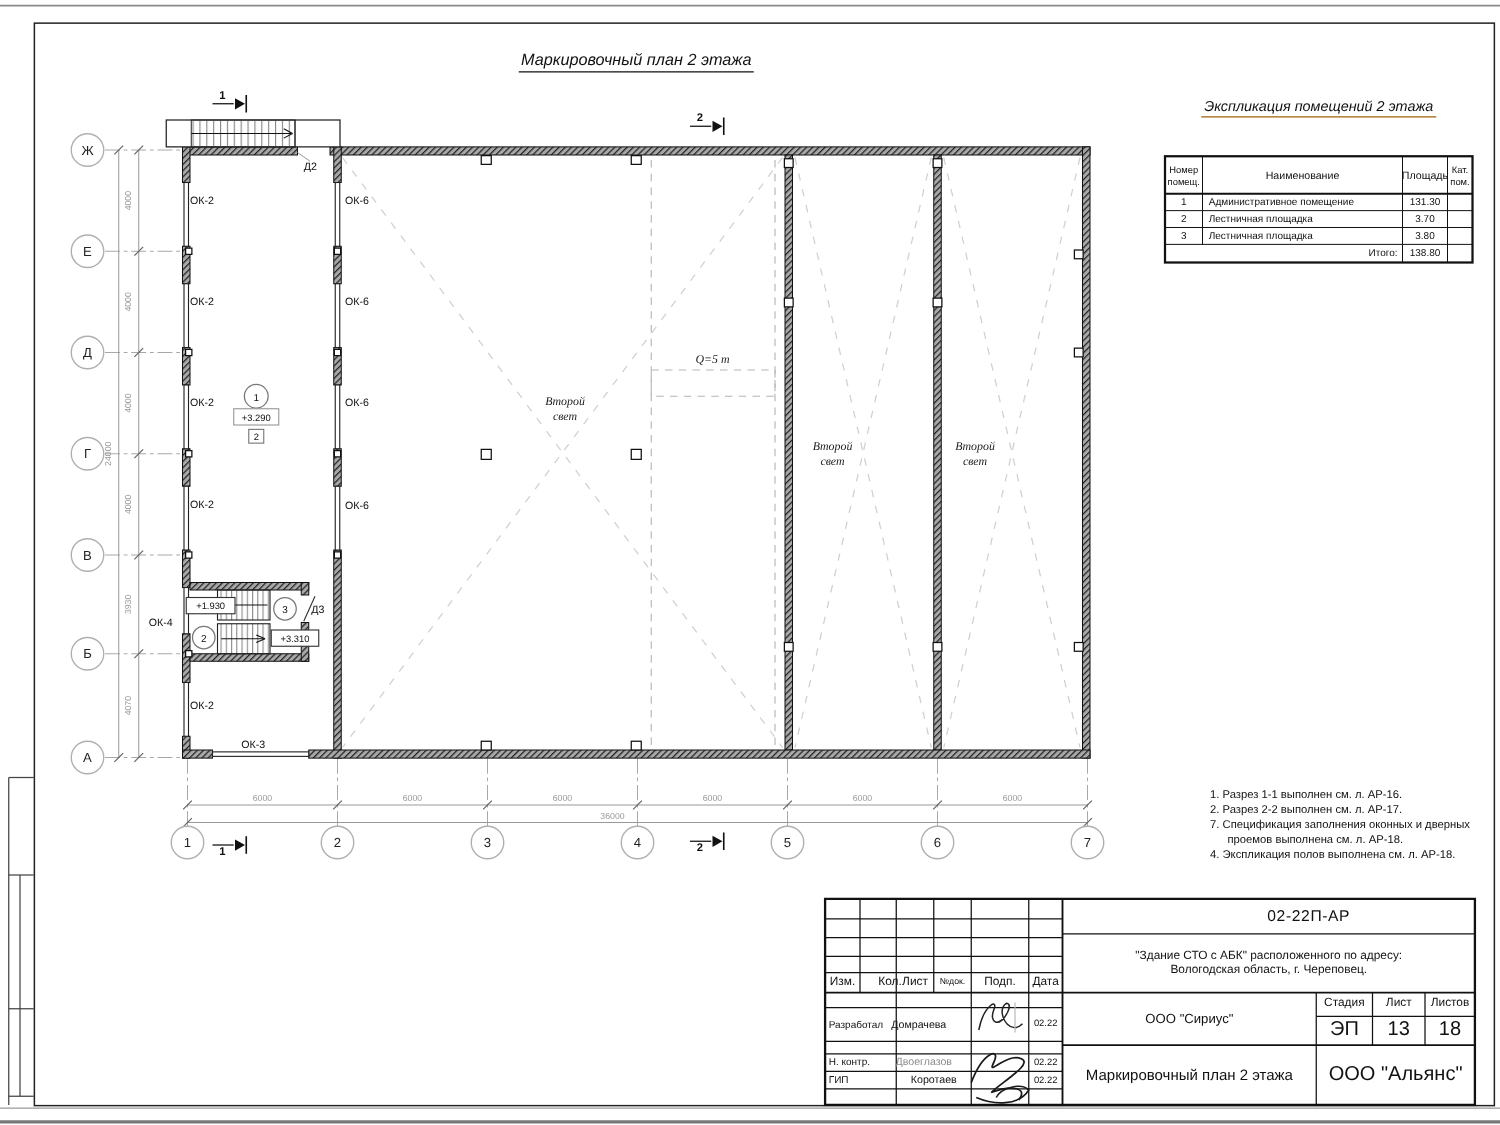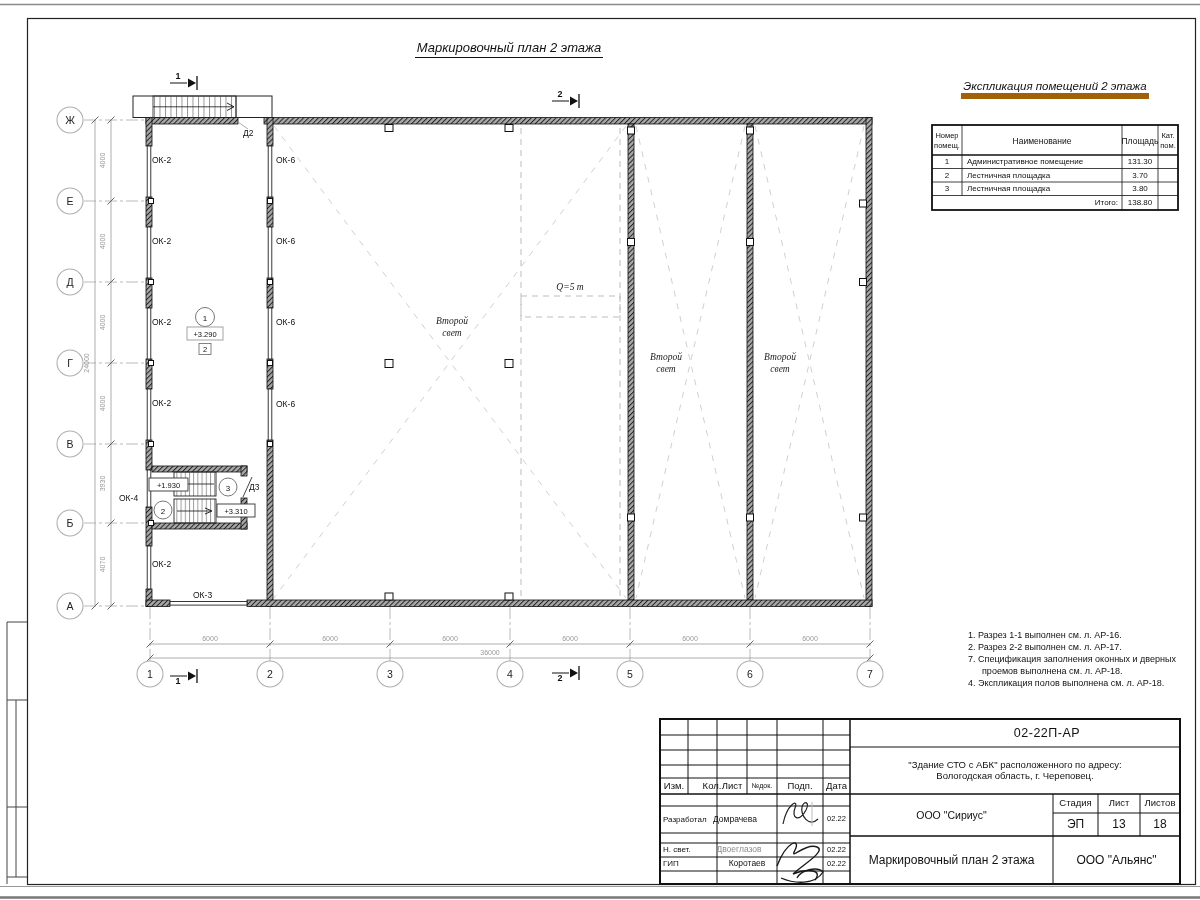--- a/index.html
+++ b/index.html
@@ -13,30 +13,30 @@
   text.axis{font-size:10.5px;fill:#222;}
   text.tag{font-size:8px;}
   text.sm{font-size:7.5px;}
   text.ser{font-family:"Liberation Serif",serif;font-style:italic;font-size:9.5px;fill:#222;}
   text.sec{font-size:9px;font-weight:bold;}
   text.th{font-size:8.5px;}
   text.th7{font-size:7.5px;}
   .title-it{font-style:italic;font-size:13px;text-align:center;}
   .title-it span{border-bottom:1.2px solid #111;padding:0 2px 2px 2px;}
   .spec-title{font-style:italic;font-size:11.5px;text-align:center;}
-  .spec-title span{border-bottom:6px solid #a16207;padding:0 2px 1px 2px;}
+  .spec-title span{border-bottom:1px solid #a16207;padding:0 2px 1px 2px;}
   .notes{font-size:9px;line-height:12px;white-space:nowrap;}
   .notes .ind{padding-left:14px;}
   
   #tb{left:659px;top:718px;width:522px;height:167px;}
   #tb .c{position:absolute;display:flex;align-items:center;justify-content:center;
          text-align:center;line-height:1.15;}
   #tb .l{justify-content:flex-start;padding-left:3px;text-align:left;}
   .f8{font-size:8px;} .f85{font-size:8.5px;} .f75{font-size:7.5px;}
-  .f95{font-size:9.5px;} .f105{font-size:10.5px;} .f11{font-size:12px;} .f12{font-size:12px;} .f125{font-size:12.5px;letter-spacing:.5px;}
+  .f95{font-size:9.5px;} .f105{font-size:10.5px;} .f11{font-size:16px;} .f12{font-size:12px;} .f125{font-size:12.5px;letter-spacing:.5px;}
   .gray{color:#8c8c8c;}
 </style>
 </head>
 <body>
 
 <div id="sheet">
 
   <svg class="abs" style="left:0;top:0" width="1200" height="900" viewBox="0 0 1200 900">
     <defs>
       <pattern id="hatch" width="3.5" height="3.5" patternUnits="userSpaceOnUse" patternTransform="rotate(45)">
@@ -404,21 +404,21 @@
     <div class="c f95" style="left:1px;top:60px;width:28px;height:16px;">Изм.</div>
     <div class="c f95" style="left:33px;top:60px;width:40px;height:16px;">Кол.</div>
     <div class="c f95" style="left:58px;top:60px;width:30px;height:16px;">Лист</div>
     <div class="c" style="left:88px;top:60px;width:30px;height:16px;font-size:7px;">№док.</div>
     <div class="c f95" style="left:118px;top:60px;width:46px;height:16px;">Подп.</div>
     <div class="c f95" style="left:164px;top:60px;width:27px;height:16px;">Дата</div>
 
     <div class="c l f8" style="left:1px;top:88px;width:57px;height:27px;">Разработал</div>
     <div class="c f85" style="left:58px;top:88px;width:36px;height:27px;">Домрачева</div>
     <div class="c f75" style="left:164px;top:88px;width:27px;height:27px;">02.22</div>
-    <div class="c l f8" style="left:1px;top:125px;width:57px;height:14px;">Н. свет.</div>
+    <div class="c l f8" style="left:1px;top:125px;width:57px;height:14px;">Н. контр.</div>
     <div class="c f85 gray" style="left:58px;top:125px;width:44px;height:14px;">Двоеглазов</div>
     <div class="c f75" style="left:164px;top:125px;width:27px;height:14px;">02.22</div>
     <div class="c l f8" style="left:1px;top:139px;width:57px;height:14px;">ГИП</div>
     <div class="c f85" style="left:58px;top:139px;width:60px;height:14px;">Коротаев</div>
     <div class="c f75" style="left:164px;top:139px;width:27px;height:14px;">02.22</div>
 
     <div class="c f125" style="left:191px;top:1px;width:330px;height:28px;padding-left:32px;">02-22П-АР</div>
     <div class="c" style="left:191px;top:29px;width:330px;height:47px;flex-direction:column;font-size:9.5px;">
       <div>"Здание СТО с АБК" расположенного по адресу:</div>
       <div>Вологодская область, г. Череповец.</div>

